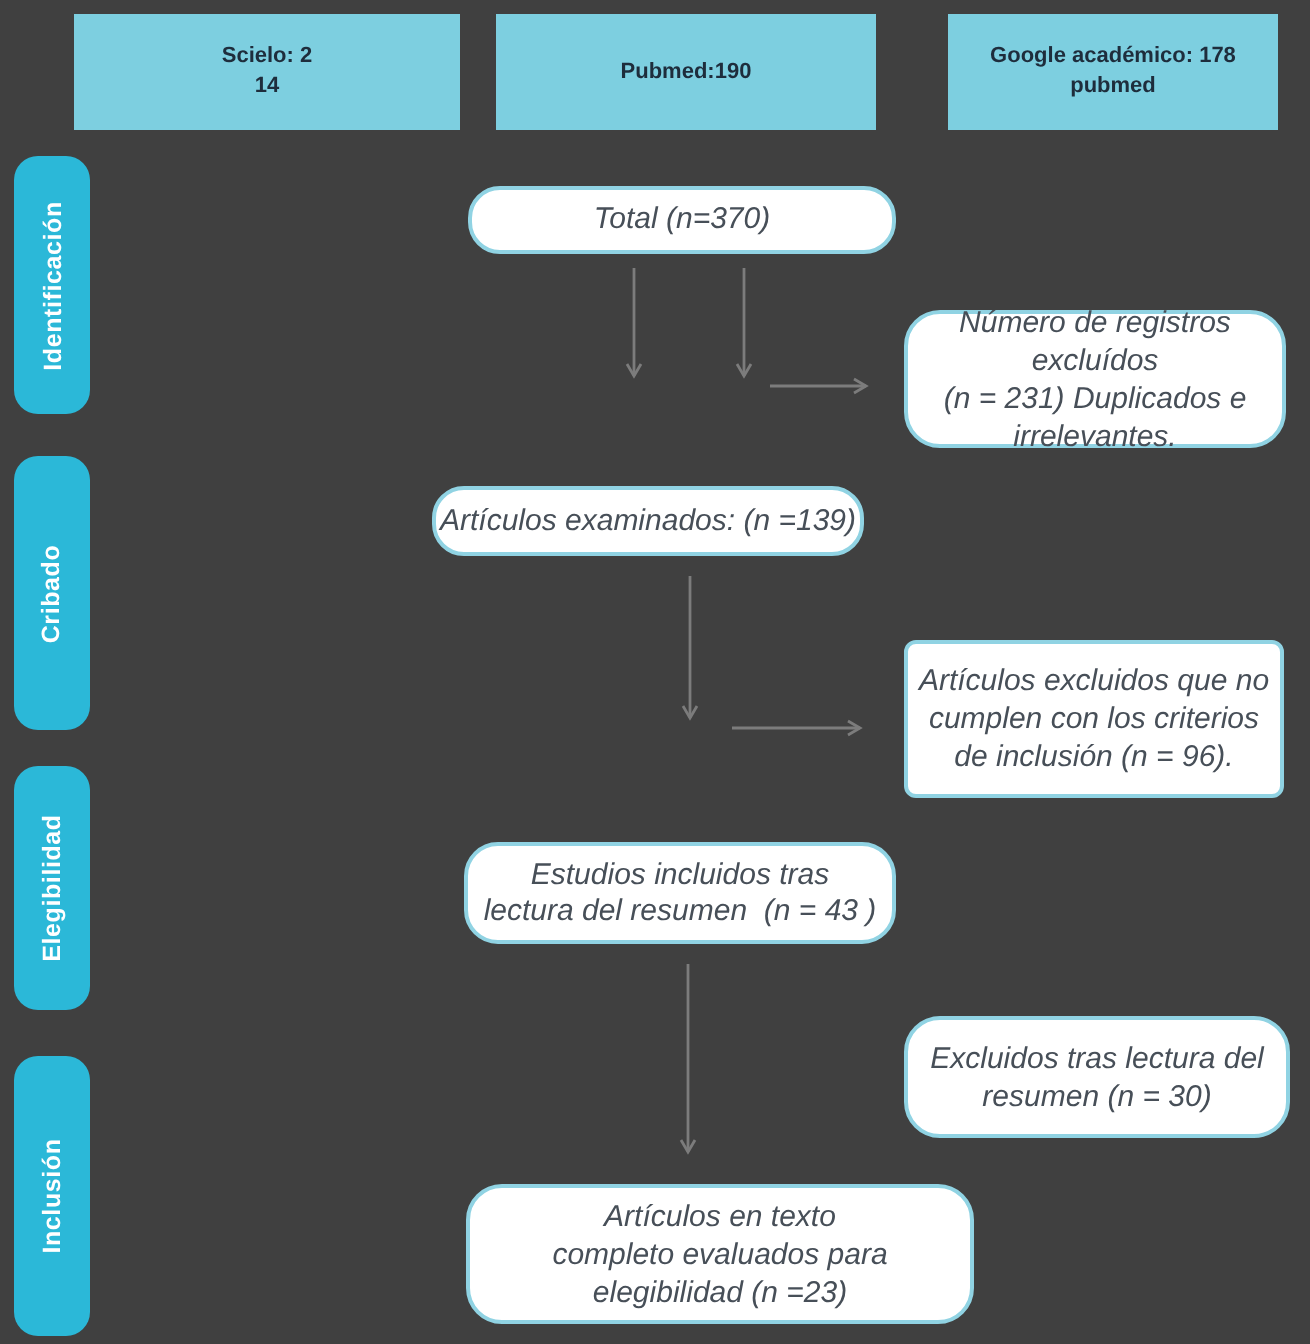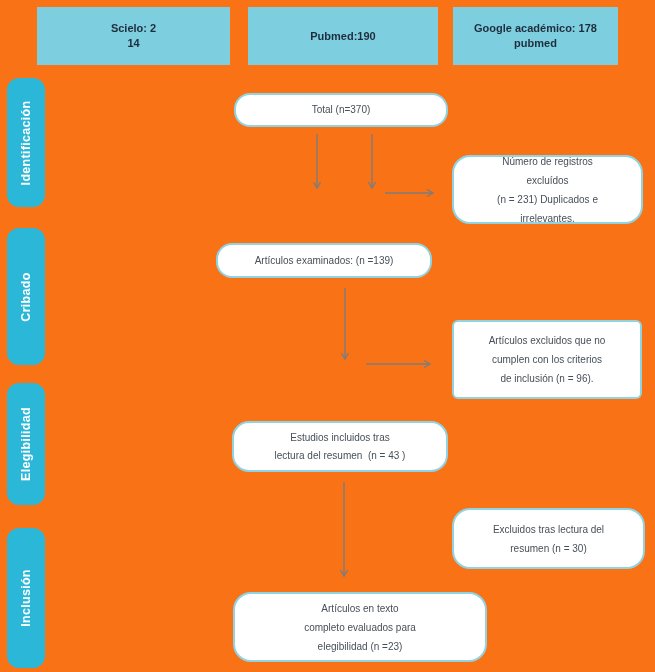--- a/index.html
+++ b/index.html
@@ -1,20 +1,20 @@
 <!DOCTYPE html>
 <html style="--source-fill: #7dcfe0; --source-text: #1e2d3c; --stage-fill: #2bb8d8; --stage-text: #ffffff; --box-border: #90d3e3; --box-text: #474f58; --arrow: #7c7c7c;"><head>
 <meta charset="utf-8">
 <style>
   html, body { margin: 0; padding: 0; background: #ffffff; }
   .canvas {
     position: relative;
     width: 655px;
     height: 672px;
-    background: #f97316;
+    background: #404040;
     font-family: "Liberation Sans", sans-serif;
     overflow: hidden;
   }
 
   
   .src {
     position: absolute;
     top: 7px;
     height: 58px;
     background: var(--source-fill, #7dcfe0);
@@ -22,21 +22,21 @@
     font-size: 11px;
     font-weight: bold;
     line-height: 15px;
     display: flex;
     flex-direction: column;
     justify-content: center;
     text-align: center;
   }
   .src1 { left: 37px;  width: 193px; }
   .src2 { left: 248px; width: 190px; }
-  .src3 { left: 453px; width: 165px; }
+  .src3 { left: 474px; width: 165px; }
 
   
   .stage {
     position: absolute;
     left: 7px;
     width: 38px;
     background: var(--stage-fill, #2bb8d8);
     border-radius: 12px;
     display: flex;
     align-items: center;
@@ -56,26 +56,27 @@
   .stage4 { top: 528px; height: 140px; }
 
   
   .wbox {
     position: absolute;
     box-sizing: border-box;
     background: #ffffff;
     border: 2px solid var(--box-border, #90d3e3);
     border-radius: 16px;
     color: var(--box-text, #474f58);
-    font-size: 10px;
+    font-size: 15px;
     line-height: 18px;
     display: flex;
     flex-direction: column;
     justify-content: center;
     text-align: center;
+    font-style: italic;
   }
   .wbox .line { white-space: pre; }
 
   .box-total    { left: 234px; top: 93px;  width: 214px; height: 34px; }
   .box-exam     { left: 216px; top: 243px; width: 216px; height: 35px; }
   .box-estudios { left: 232px; top: 421px; width: 216px; height: 51px; border-radius: 17px; }
   .box-texto    { left: 233px; top: 592px; width: 254px; height: 70px; border-radius: 18px; line-height: 19px; }
 
   .box-r1 { left: 452px; top: 155px; width: 191px; height: 69px; border-radius: 18px; line-height: 19px; }
   .box-r2 { left: 452px; top: 320px; width: 190px; height: 79px; border-radius: 6px; line-height: 19px; }

